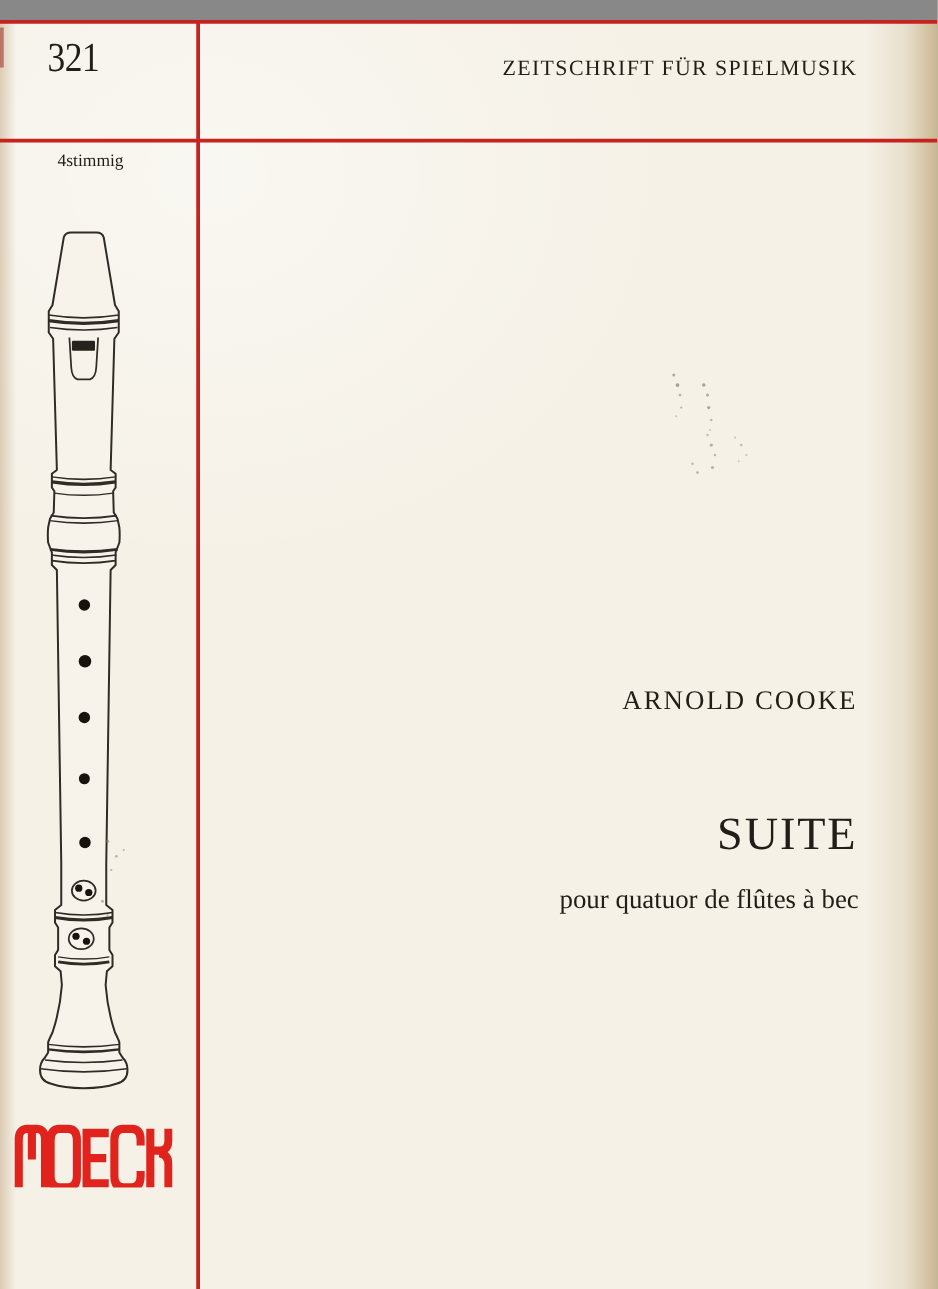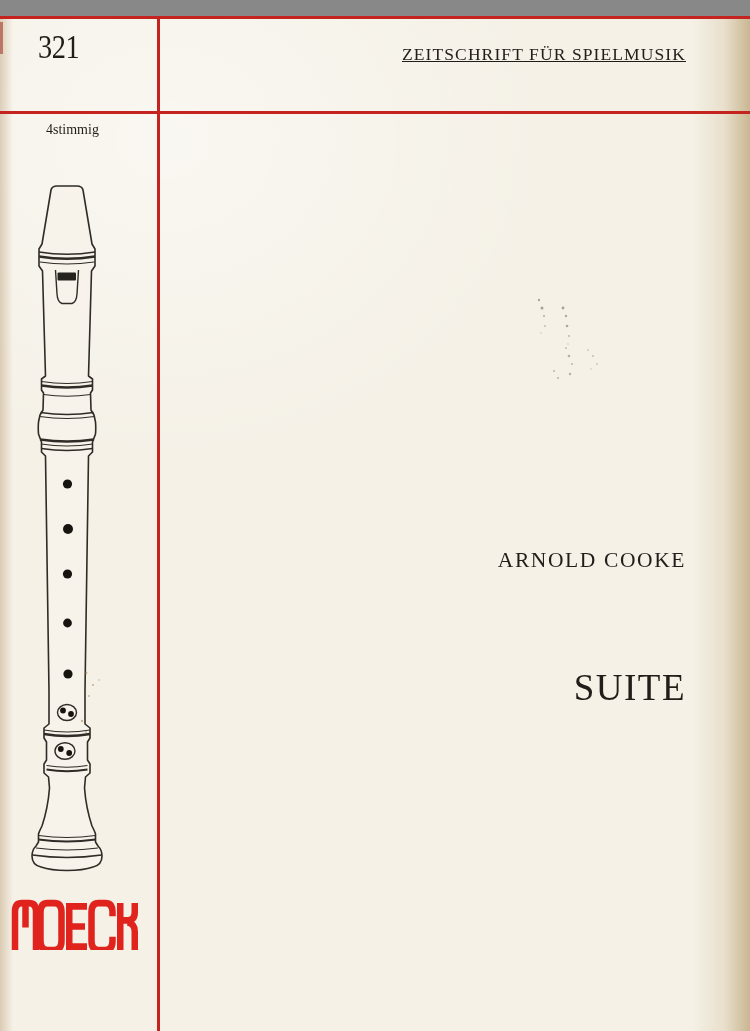--- a/index.html
+++ b/index.html
@@ -45,35 +45,35 @@
   .rule-bottom{left:0;right:0;bottom:1px;height:3px;}
   .rule-vertical{top:0;bottom:0;left:157px;width:3px;}
 
   .issue-number{
     position:absolute;left:38px;top:13px;z-index:10;
     font-size:33px;letter-spacing:-0.5px;
     transform:scaleX(0.86);transform-origin:0 0;
   }
   .journal-title{
     position:absolute;left:398px;top:28px;width:292px;z-index:10;
-    text-align:center;font-size:17.5px;letter-spacing:1.1px;white-space:nowrap;text-decoration:underline;
+    text-align:center;font-size:17.5px;letter-spacing:1.1px;white-space:nowrap;
   }
   .voicing-label{
     position:absolute;left:46px;top:106px;z-index:10;
     font-size:14px;
   }
   .recorder{position:absolute;left:13px;top:160px;z-index:10;}
   .smudge{position:absolute;left:500px;top:270px;z-index:9;}
 
   .composer{
     position:absolute;right:64px;top:532px;z-index:10;
     font-size:21.5px;letter-spacing:1.6px;white-space:nowrap;text-align:center;
   }
   .work-title{
-    position:absolute;right:64px;top:650px;z-index:10;
+    position:absolute;right:64px;top:630px;z-index:10;
     font-size:37px;letter-spacing:1.5px;white-space:nowrap;
   }
   .subtitles{
     position:absolute;right:63px;top:690px;z-index:10;
     text-align:right;font-size:21.5px;line-height:26.5px;white-space:nowrap;
   }
   .moeck-logo{position:absolute;left:11px;top:883px;z-index:10;}
 </style>
 </head>
 <body>
@@ -165,20 +165,21 @@
       <circle cx="97" cy="78" r="0.9" opacity="0.3"></circle>
         <circle cx="91" cy="83" r="0.8" opacity="0.3"></circle>
       <circle cx="54" cy="85" r="1.0" opacity="0.4"></circle>
         <circle cx="58" cy="92" r="1.1" opacity="0.4"></circle>
     </g>
   </svg>
 
   <div class="composer">ARNOLD COOKE</div>
   <div class="work-title">SUITE</div>
   <div class="subtitles">
+    <div>pour quatuor de flûtes à bec</div>
   </div>
 
   <svg class="moeck-logo" width="127" height="51" viewBox="0 0 254 100" preserveAspectRatio="none" aria-label="MOECK">
     <g stroke="#e0231c" stroke-width="13" fill="none" stroke-linecap="butt">
       <path d="M8,100 V24 Q8,8 22,8 H36 Q50,8 50,24 V100 M29,8 V56"></path>
       <path d="M59,26 Q59,8 73,8 H87 Q101,8 101,26 V82 Q101,100 87,100 H73 Q59,100 59,82 Z"></path>
       <path d="M116.5,8 V100 M110,14.5 H152 M110,54 H148 M110,93.5 H152"></path>
       <path d="M203,34 V26 Q203,8 189,8 H175 Q161,8 161,26 V82 Q161,100 175,100 H189 Q203,100 203,82 V74"></path>
       <path d="M218.5,8 V100 M247.5,8 V26 Q247.5,42 233,42 H225 M233,46 Q247.5,48 247.5,64 V100"></path>
     </g>

